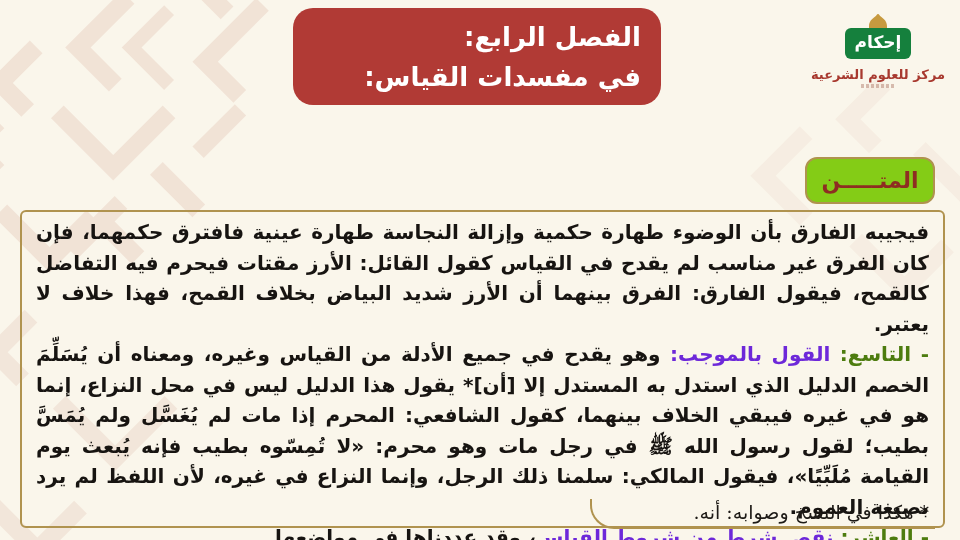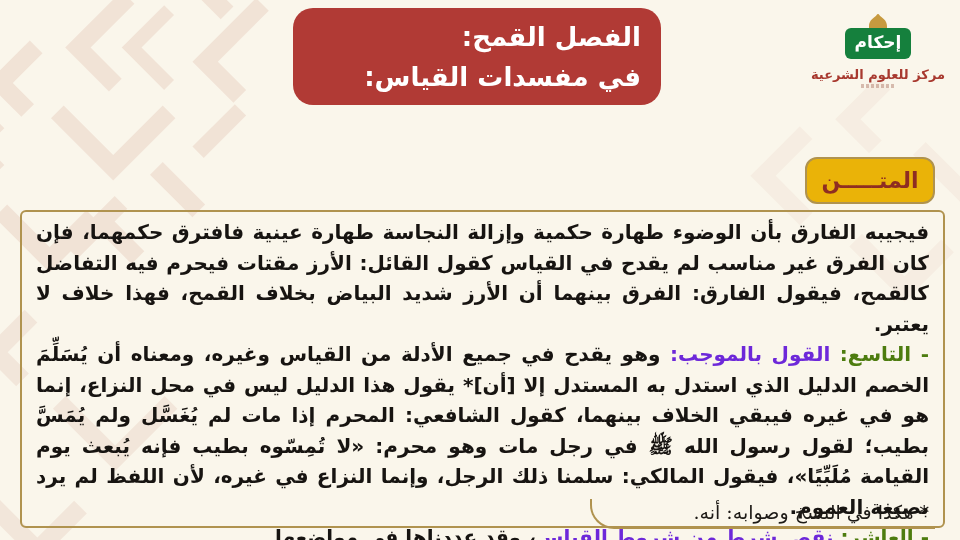--- a/index.html
+++ b/index.html
@@ -43,21 +43,21 @@
     color:#a8392f;font-size:13px;font-weight:bold;margin-top:8px;white-space:nowrap;
   }
   .logo .fineprint{
     margin-top:2px;width:34px;height:4px;opacity:.55;
     background:repeating-linear-gradient(90deg,#b98a7a 0 3px,transparent 3px 5px);
   }
 
   
   .matn-tab{
     position:absolute;right:25px;top:157px;width:130px;height:47px;
-    border:2.5px solid #b0934f;border-radius:12px;background:#eab308;
+    border:2.5px solid #b0934f;border-radius:12px;background:#84cc16;
     display:flex;align-items:center;justify-content:center;box-sizing:border-box;
     z-index:3;
   }
   .matn-tab span{color:#8e2d22;font-weight:bold;font-size:22px;}
 
   
   .matn-box{
     position:absolute;left:20px;top:210px;width:925px;height:318px;
     border:2.5px solid #b0934f;border-radius:6px;
     box-sizing:border-box;padding:5px 14px 4px 14px;
@@ -101,21 +101,21 @@
       <path d="M20 20h70v18H38v52H20zM60 60h40v14H74v26H60zM130 20h60v18h-42v30h-18zM20 130h18v60h52v18H20zM140 110h18v70h70v18h-88z"></path>
     </g>
   </svg>
   <svg class="ornament orn-right" width="260" height="300" viewBox="0 0 260 300">
     <g fill="#b5624a">
       <path d="M20 20h70v18H38v52H20zM120 40h60v18h-42v30h-18zM40 140h18v60h52v18H40zM150 120h18v70h70v18h-88z"></path>
     </g>
   </svg>
 
   <div class="banner">
-    <div class="l1">الفصل القمح:</div>
+    <div class="l1">الفصل الرابع:</div>
     <div class="l2">في مفسدات القياس:</div>
   </div>
 
   <div class="logo">
     <svg class="dome" width="26" height="16" viewBox="0 0 26 16">
       <path d="M13 0 C9 4 4 6 4 12 L4 16 L22 16 L22 12 C22 6 17 4 13 0 Z" fill="#c79a3f"></path>
       <circle cx="13" cy="1.6" r="1.4" fill="#c79a3f"></circle>
     </svg>
     <div class="wordmark">إحكام</div>
     <div class="subtitle">مركز للعلوم الشرعية</div>

